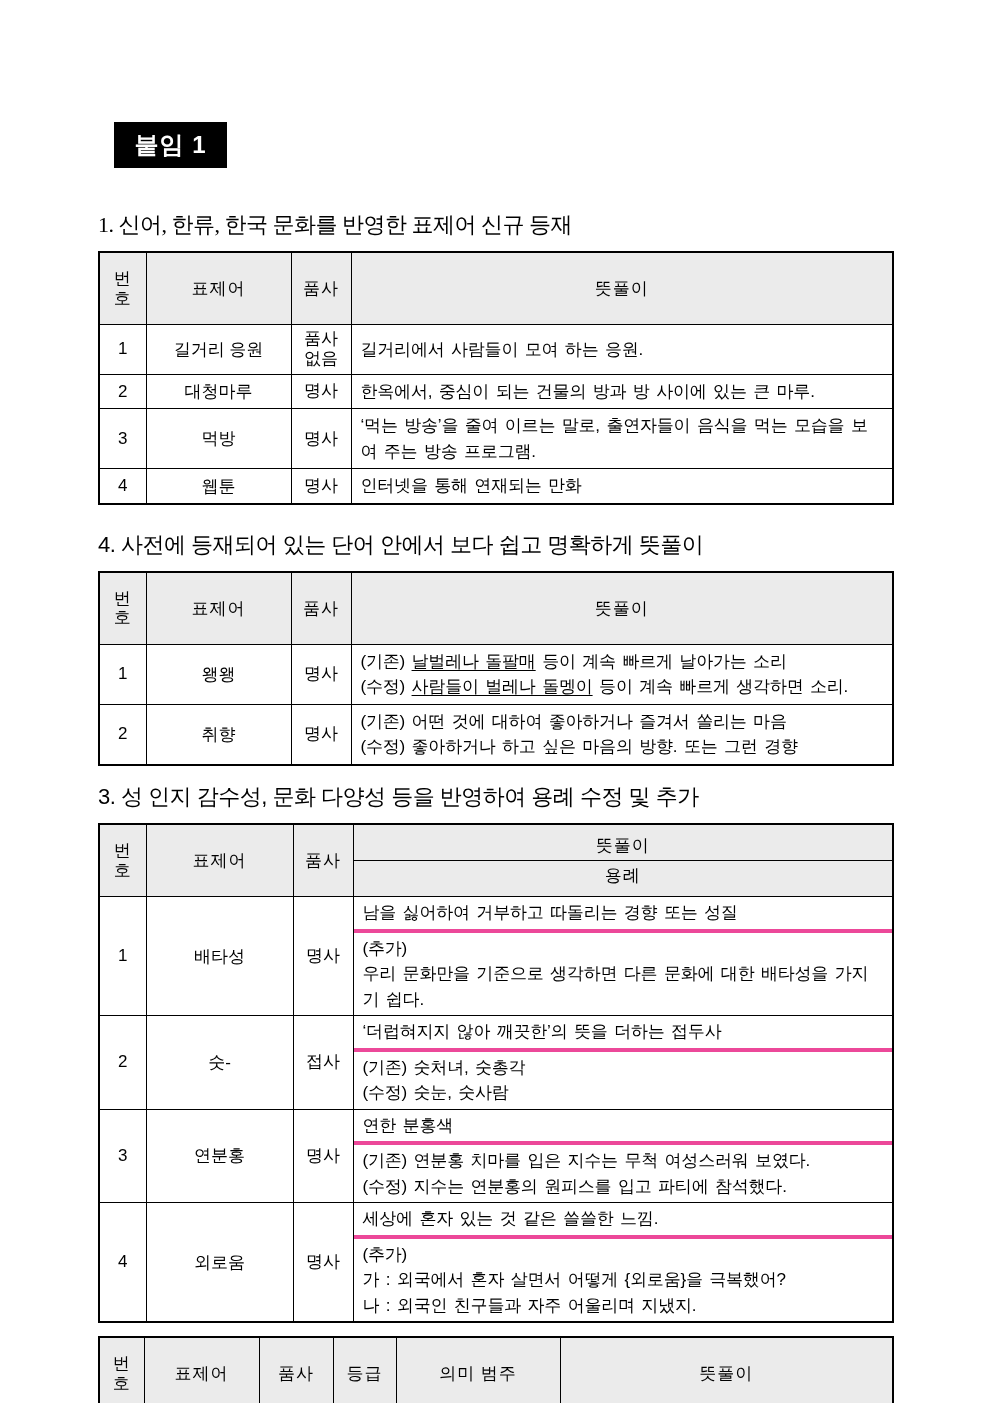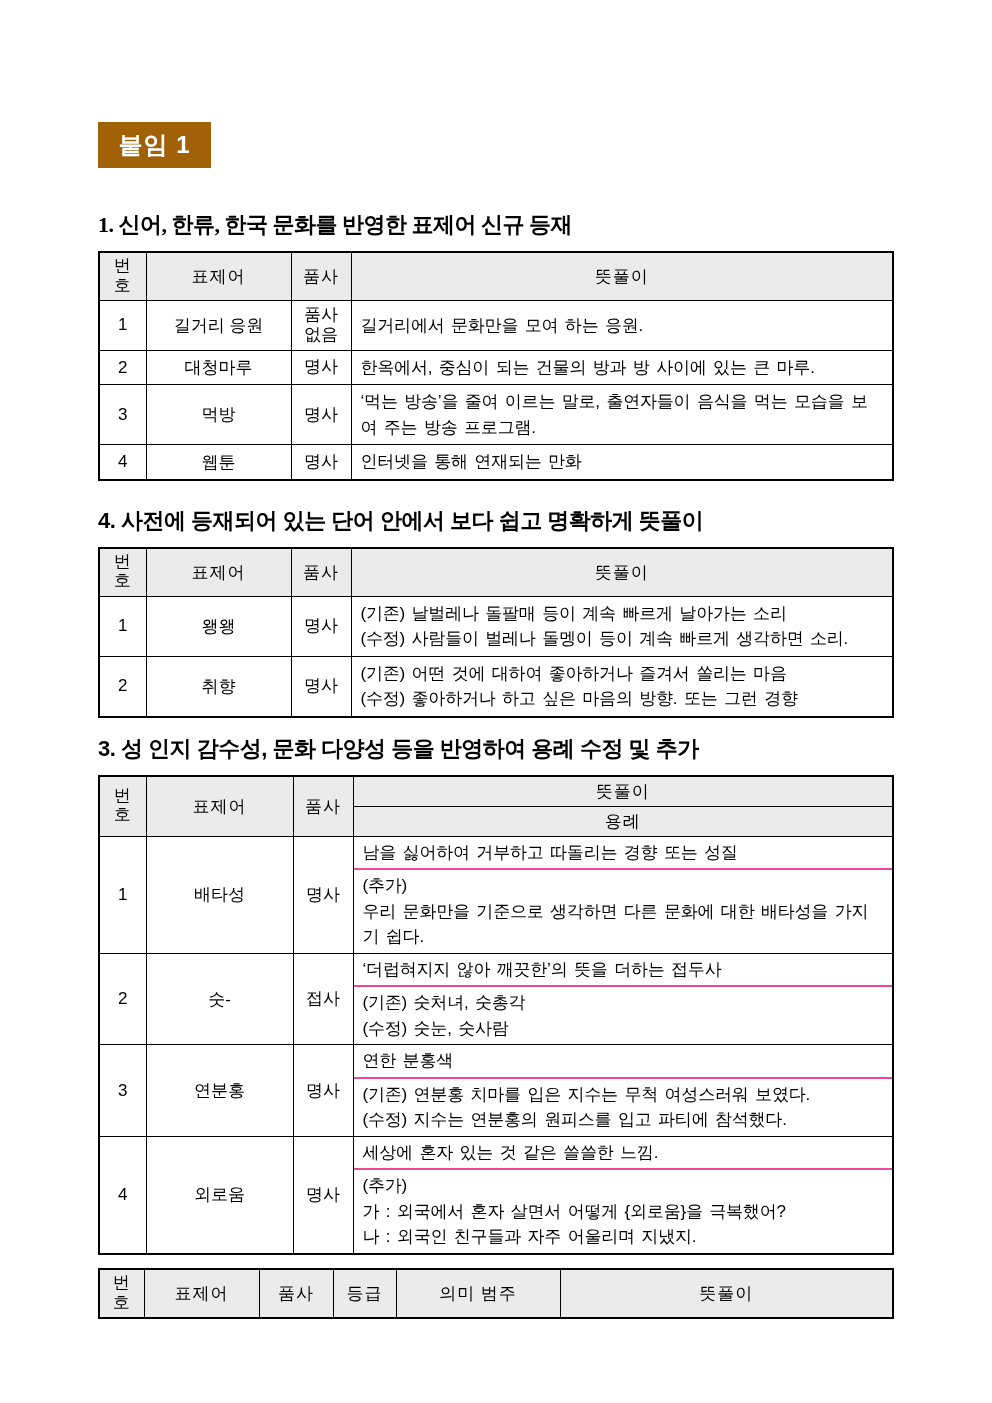--- a/index.html
+++ b/index.html
@@ -2,57 +2,57 @@
 <html><head>
 <meta charset="utf-8">
 <style>
   * { margin:0; padding:0; box-sizing:border-box; }
   html,body { width:992px; height:1403px; background:#ffffff; overflow:hidden; }
   body { font-family:"Liberation Sans", sans-serif; color:#000; }
   .page { width:992px; height:1403px; padding:119px 98px 0 98px; }
 
   
   .hdr-row { display:flex; align-items:stretch; height:52px; margin-bottom:39px; }
-  .badge { background:#a16207; color:#fff; font-weight:bold; font-size:24px;
+  .badge { background:#000000; color:#fff; font-weight:bold; font-size:24px;
            width:113px; display:flex; align-items:center; justify-content:center;
-           margin:3px 0; letter-spacing:1px; }
+           margin:3px 16px; letter-spacing:1px; }
   .title-box { flex:1; border:2px solid #000; margin-left:11px; display:flex;
                align-items:center; padding-left:14px; font-weight:bold; font-size:26px;
                letter-spacing:-0.5px; }
 
   
-  .sec-h { font-weight:bold; font-size:22px; letter-spacing:-0.5px; margin-bottom:11px; }
+  .sec-h { font-weight:normal; font-size:22px; letter-spacing:-0.5px; margin-bottom:11px; }
   .sec-h.serif { font-family:"Liberation Serif", serif; }
   .sec-h sup { font-size:13px; }
 
   
   table { border-collapse:collapse; table-layout:fixed; width:794px; border:2px solid #000; }
   th, td { border:1px solid #000; font-size:17px; vertical-align:middle; }
   th { background:#ebebeb; font-weight:normal; text-align:center; padding:5px 10px;
        letter-spacing:1px; }
   td { padding:4px 6px; }
   .c { text-align:center; }
-  .no-col { word-break:break-all; line-height:1.15; padding:4px 12px;font-family:Liberation Mono, monospace; }
+  .no-col { word-break:break-all; line-height:1.15; padding:16px 12px; }
   .pos { line-height:1.2; }
   .def { text-align:left; padding:4px 9px; line-height:1.5; word-spacing:2px;
          letter-spacing:-0.2px; }
   .pre { white-space:pre-line; }
-  .u { text-underline-offset:3px;margin-top:48px; }
+  .u { text-decoration:underline; text-underline-offset:3px;margin-top:48px; }
 
   .mb-t1 { margin-bottom:25px; }
   .mb-t2 { margin-bottom:16px; }
   .mb-t3 { margin-bottom:13px; }
 
   
   .split-th { padding:0; }
   .split-th > div { padding:3px 2px; }
   .split-th > div:first-child { border-bottom:1px solid #000; }
   .split-td { padding:0; }
   .split-td > div { padding:3px 9px; line-height:1.5; word-spacing:2px; letter-spacing:-0.2px; }
-  .split-td > div:first-child { border-bottom:2px solid #ec4899; }
+  .split-td > div:first-child { border-bottom:4px solid #ec4899; }
 
   
   .footnote { font-size:17.5px; line-height:1.45; margin:2px 0 12px 12px;
               letter-spacing:-0.3px; word-spacing:1px; text-indent:-11px; padding-left:11px; }
 </style>
 </head>
 <body>
 
 <div class="page">
 
@@ -74,21 +74,21 @@
         <th>표제어</th>
         <th>품사</th>
         <th>뜻풀이</th>
       </tr>
     </thead>
     <tbody>
       <tr>
         <td class="c">1</td>
         <td class="c">길거리 응원</td>
         <td class="c pos">품사 없음</td>
-        <td class="def">길거리에서 문화만을 모여 하는 응원.</td>
+        <td class="def">길거리에서 사람들이 모여 하는 응원.</td>
       </tr>
       <tr>
         <td class="c">2</td>
         <td class="c">대청마루</td>
         <td class="c pos">명사</td>
         <td class="def">한옥에서, 중심이 되는 건물의 방과 방 사이에 있는 큰 마루.</td>
       </tr>
       <tr>
         <td class="c">3</td>
         <td class="c">먹방</td>

